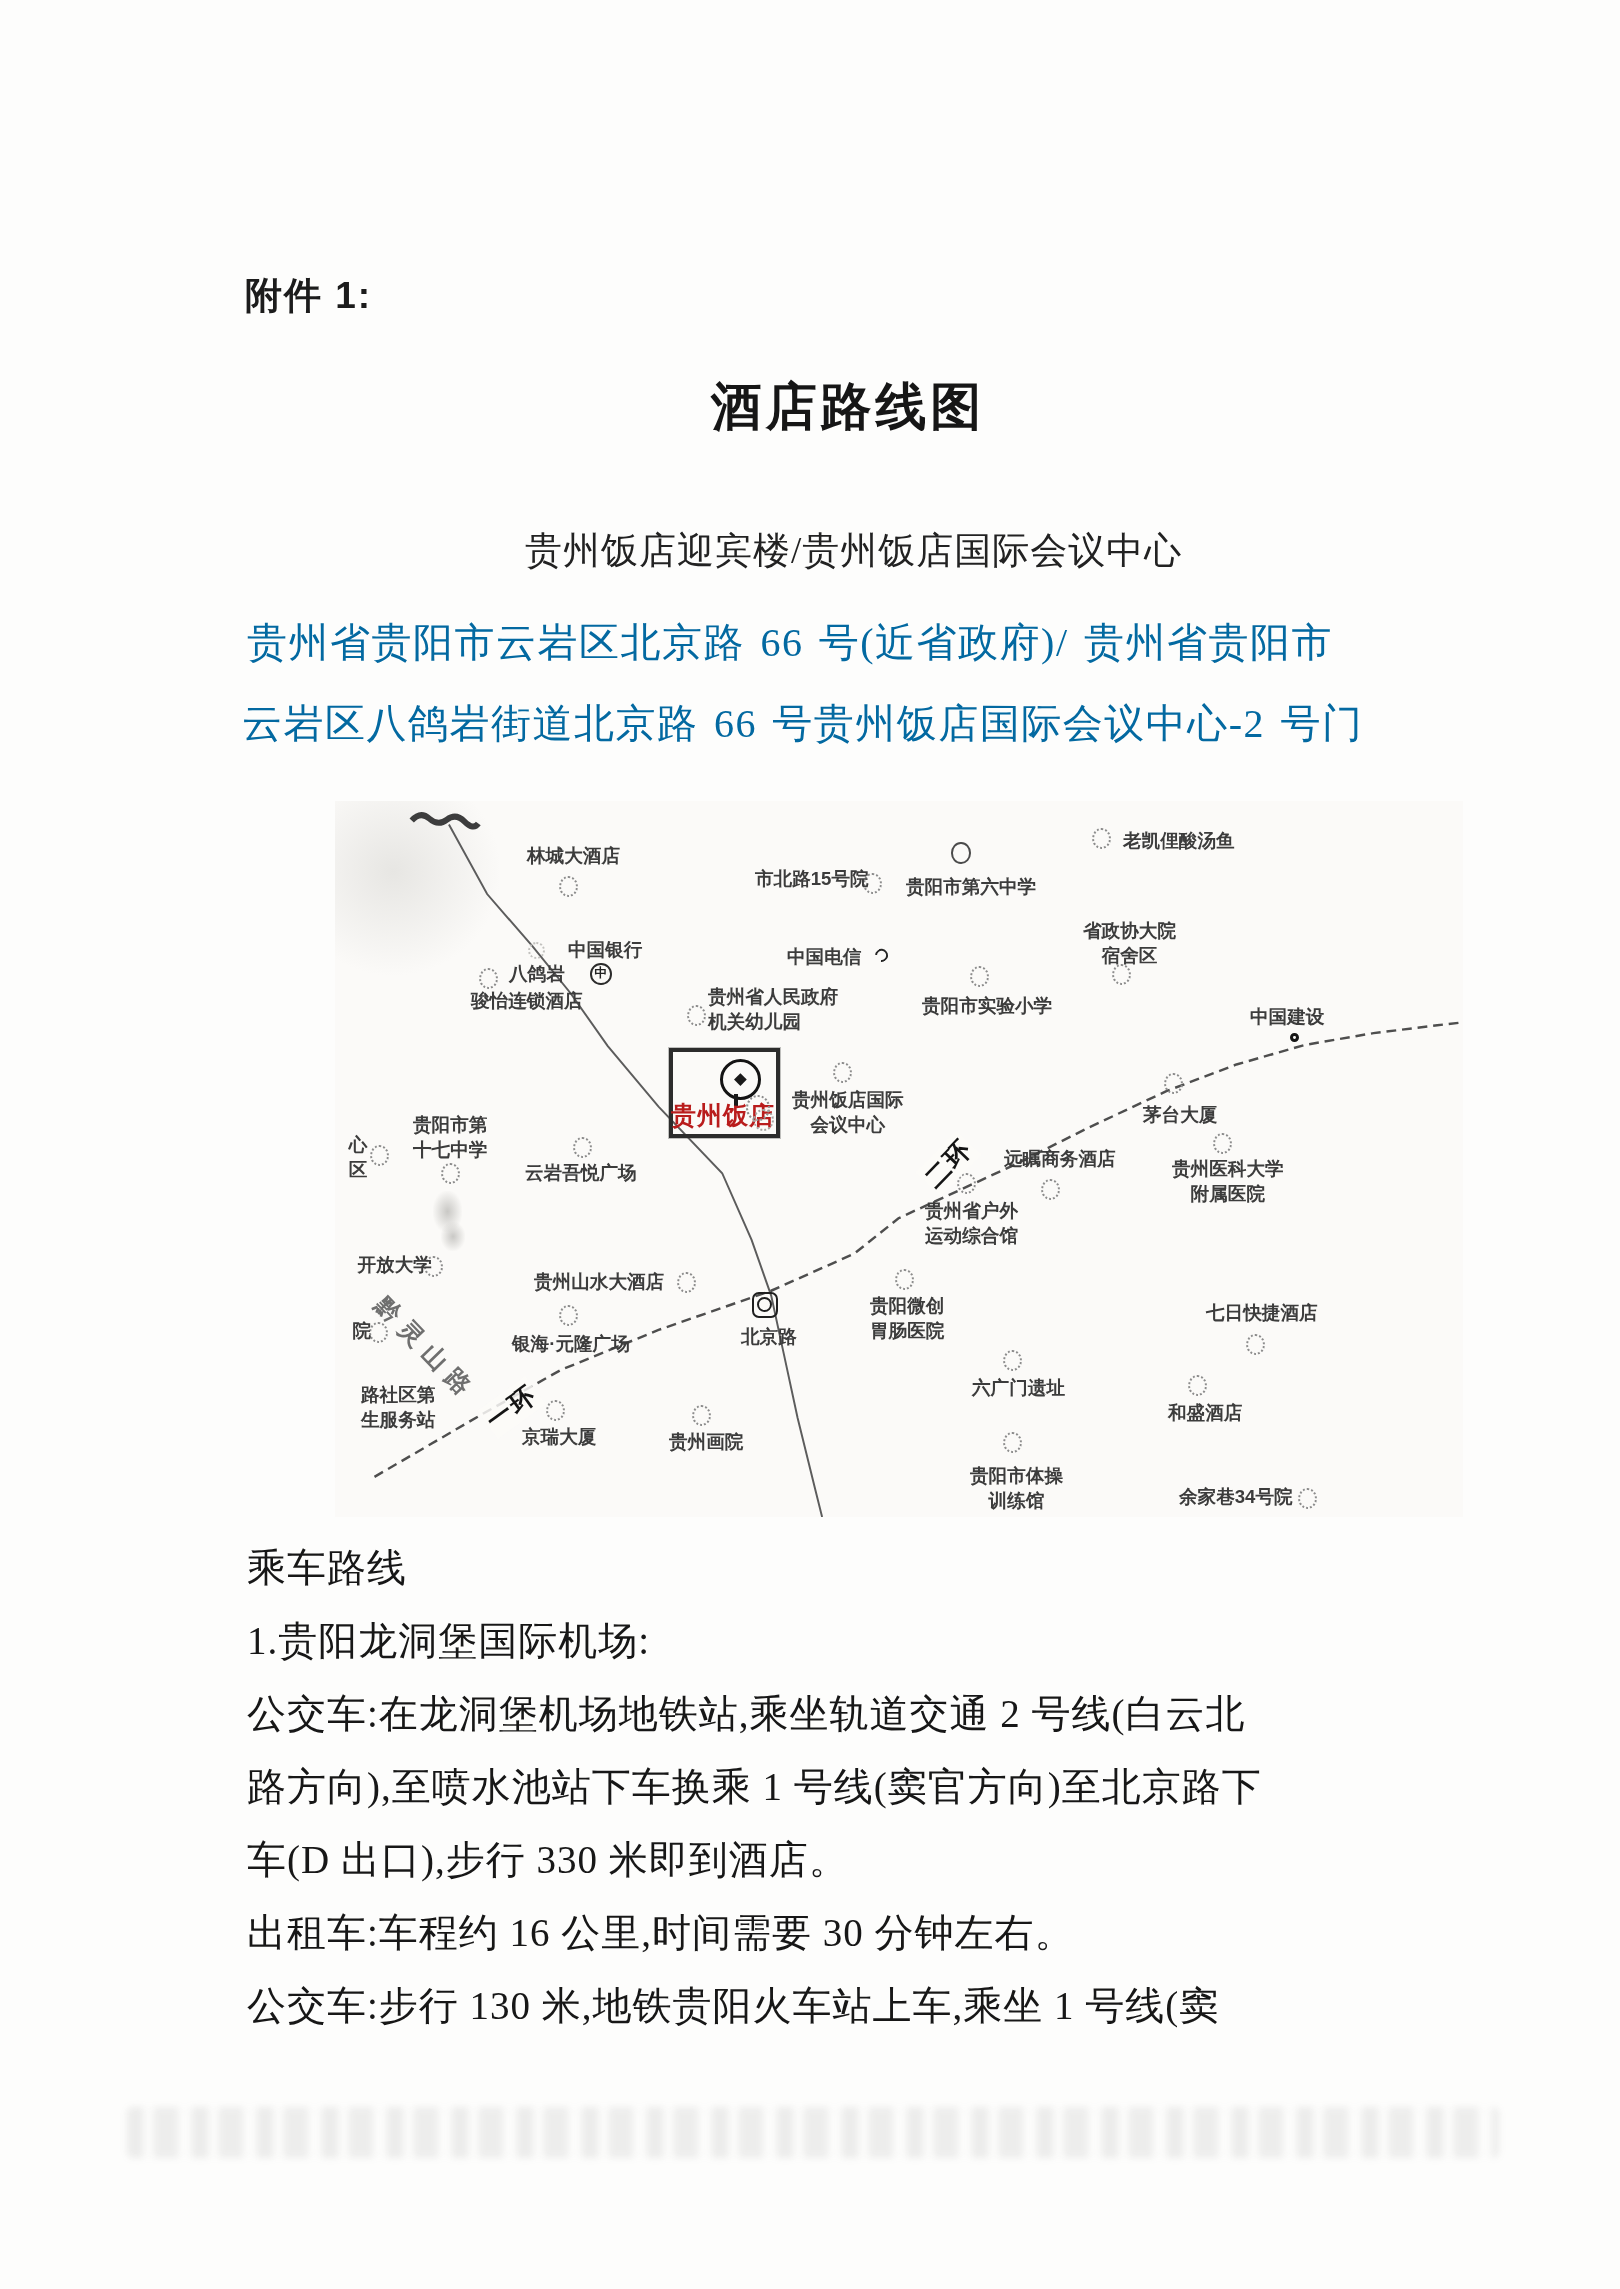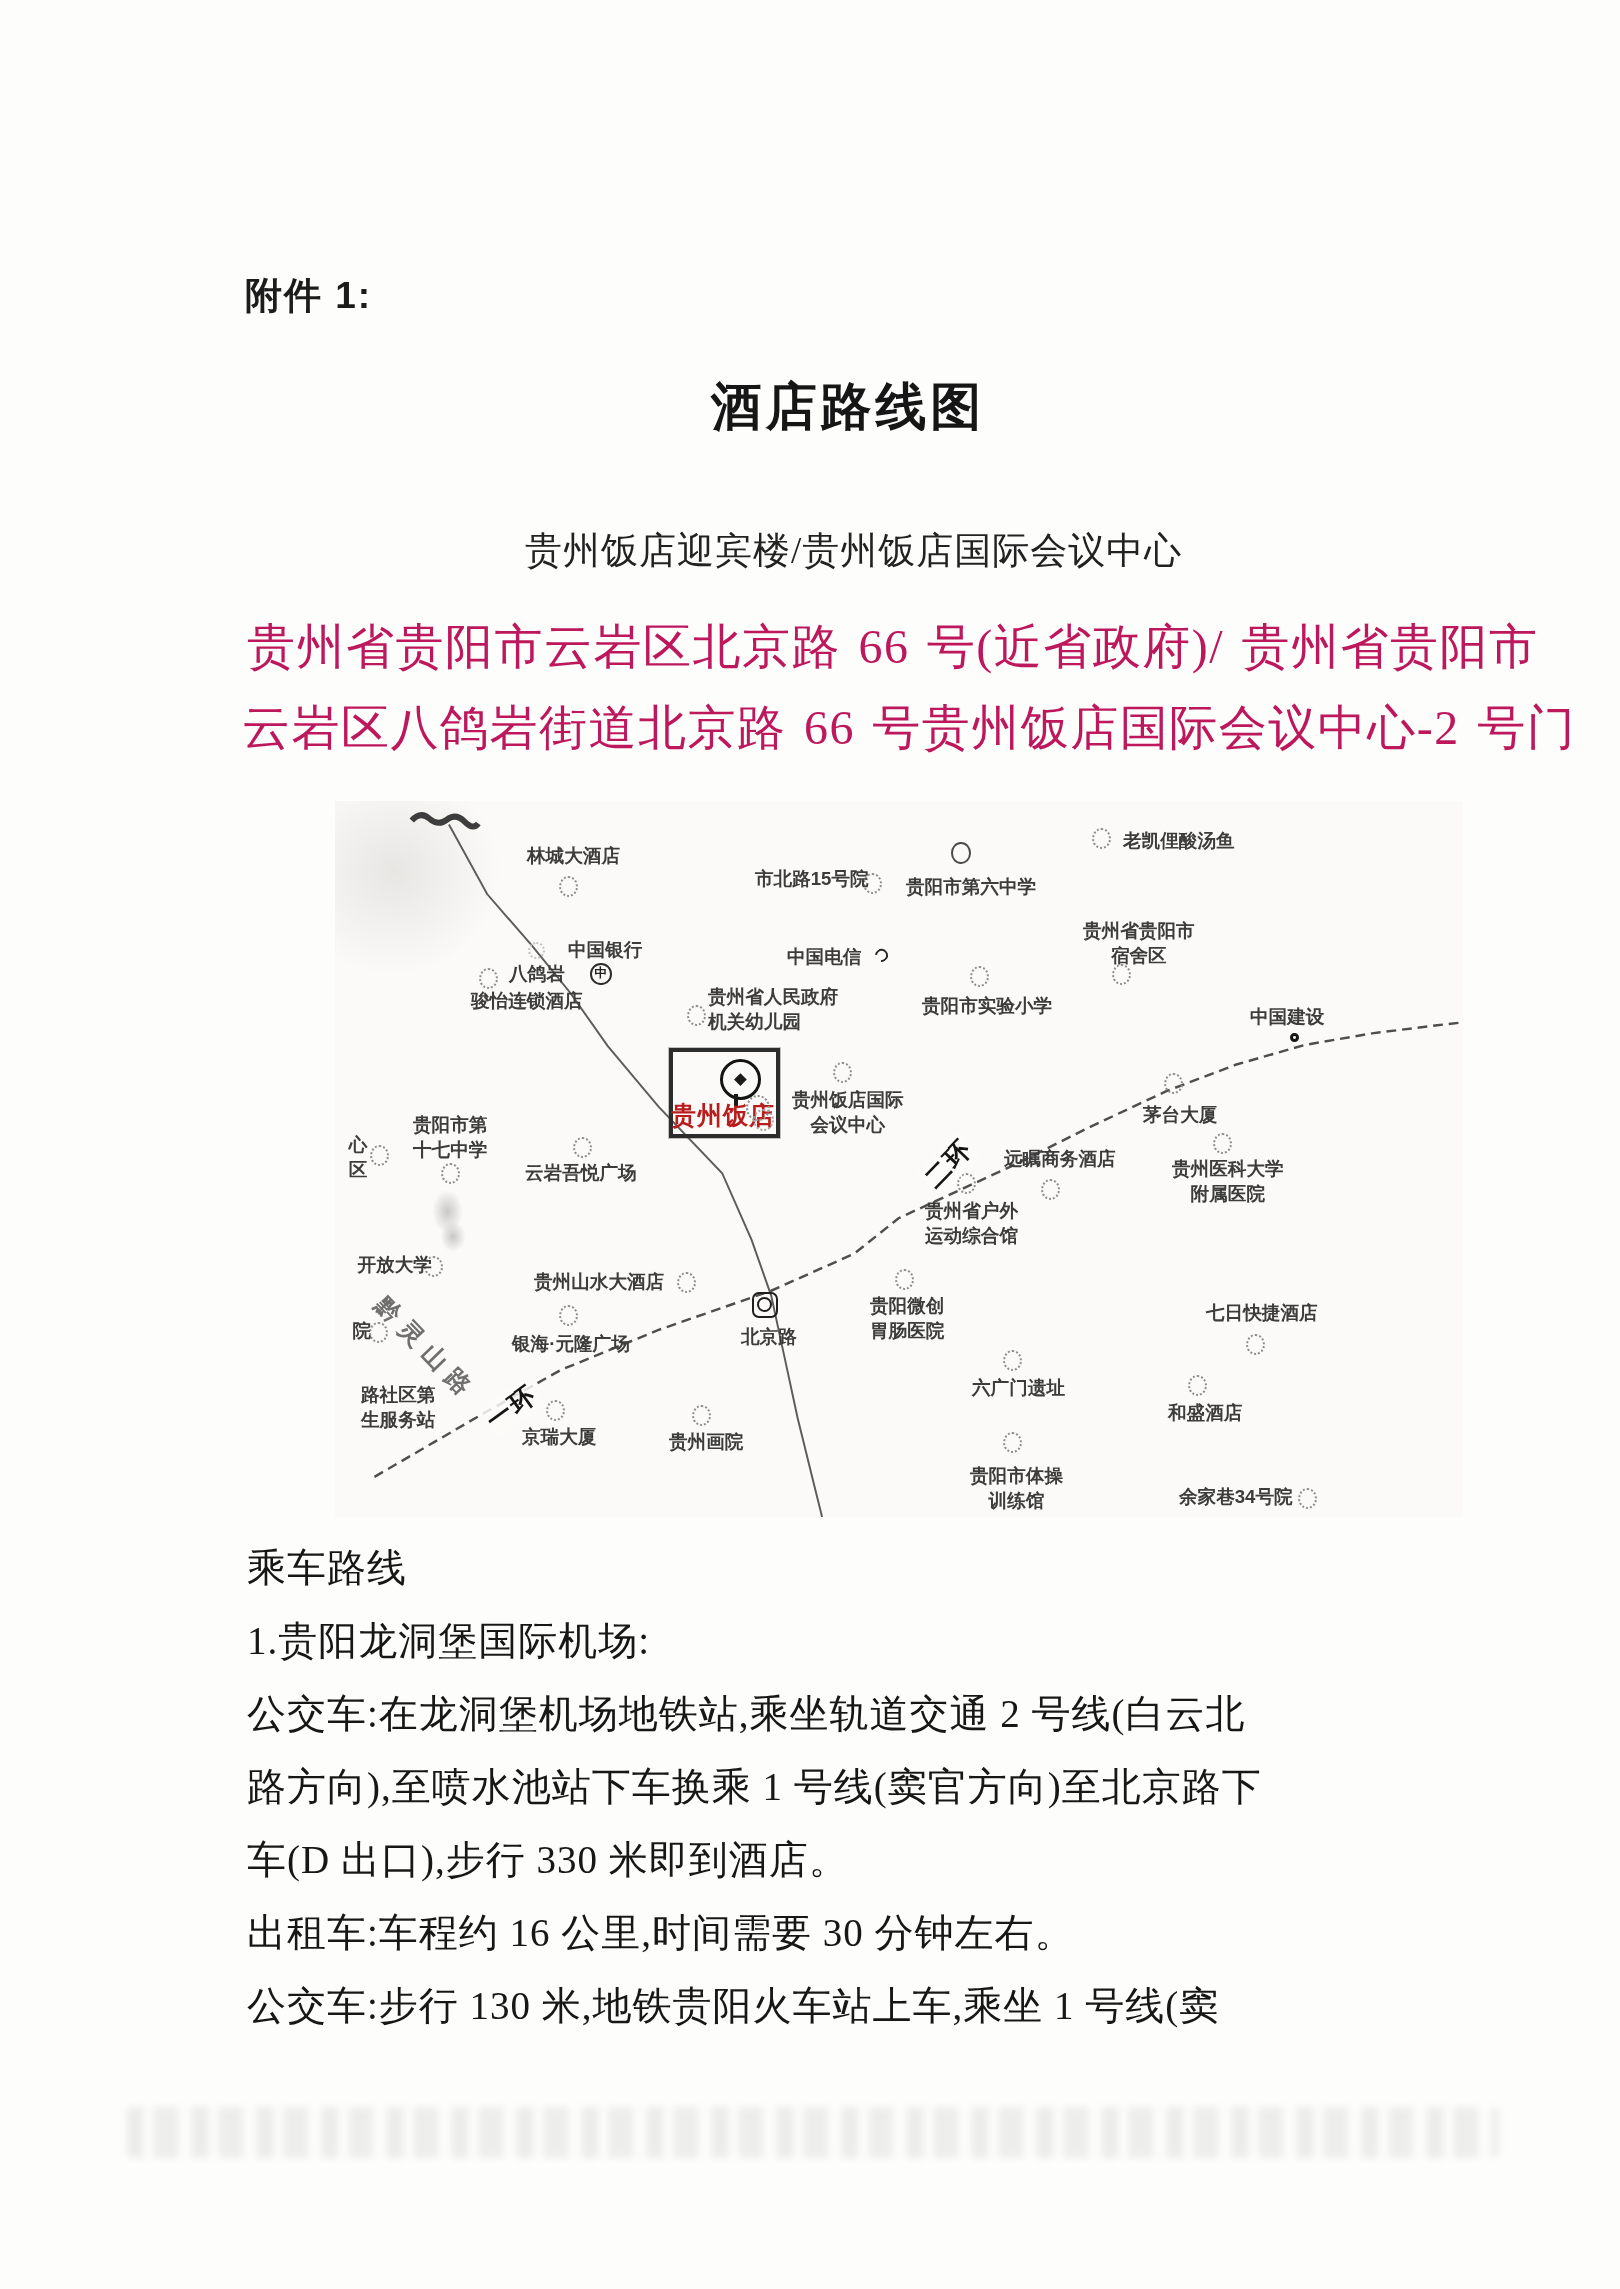--- a/index.html
+++ b/index.html
@@ -5,21 +5,21 @@
   html,body{margin:0;padding:0;background:#e9e9e9;}
   #page{position:relative;width:1620px;height:2290px;background:#fdfdfc;margin:0 auto;overflow:hidden;
         font-family:"Liberation Serif","DejaVu Serif",serif;color:#1c1c1c;}
   .abs{position:absolute;}
   
   #attachment-label{left:245px;top:271px;font-size:37px;font-weight:600;letter-spacing:2px;
         font-family:"Liberation Sans","DejaVu Sans",sans-serif;}
   #page-title{left:0;top:373px;width:1696px;text-align:center;font-size:51px;font-weight:700;letter-spacing:3.9px;
         font-family:"Liberation Sans","DejaVu Sans",sans-serif;color:#161616;}
   #page-subtitle{left:525px;top:490px;font-size:37px;letter-spacing:1px;color:#222;margin-top:36px;}
-  .address-line{font-size:48px;letter-spacing:1.5px;word-spacing:3.9px;color:#be185d;white-space:nowrap;font-family:Liberation Serif, serif;}
+  .address-line{font-size:40px;letter-spacing:1.5px;word-spacing:3.9px;color:#0369a1;white-space:nowrap;font-family:Liberation Serif, serif;}
   #address-1{left:247px;top:615px;}
   #address-2{left:242px;top:696px;}
   
   #directions{left:247px;top:1531px;width:1255px;font-size:39px;line-height:73px;letter-spacing:1px;color:#171717;}
   #directions div{white-space:nowrap;}
   
   #route-map{left:335px;top:801px;width:1128px;height:716px;background:#fbfaf8;overflow:hidden;
         font-family:"Liberation Sans","DejaVu Sans",sans-serif;}
   #map-roads{position:absolute;left:0;top:0;}
   .map-shade{left:0;top:0;width:167px;height:176px;
@@ -123,21 +123,21 @@
       </div>
       <div class="poi">
         <span class="poi-icon icon-boc" style="left: 255px; top: 162px;">中</span>
         <div class="poi-label" style="left: 233px; top: 137px;">
           <div>中国银行</div>
         </div>
       </div>
       <div class="poi">
         <span class="poi-icon icon-circle" style="left: 777px; top: 163px;"></span>
         <div class="poi-label center" style="left: 748px; top: 118px;">
-          <div>贵州省贵阳市</div>
+          <div>省政协大院</div>
           <div>宿舍区</div>
         </div>
       </div>
       <div class="poi">
         <span class="poi-icon icon-circle" style="left: 144px; top: 167px;"></span>
         <div class="poi-label" style="left: 174px; top: 161px;">
           <div>八鸽岩</div>
         </div>
       </div>
       <div class="poi">

